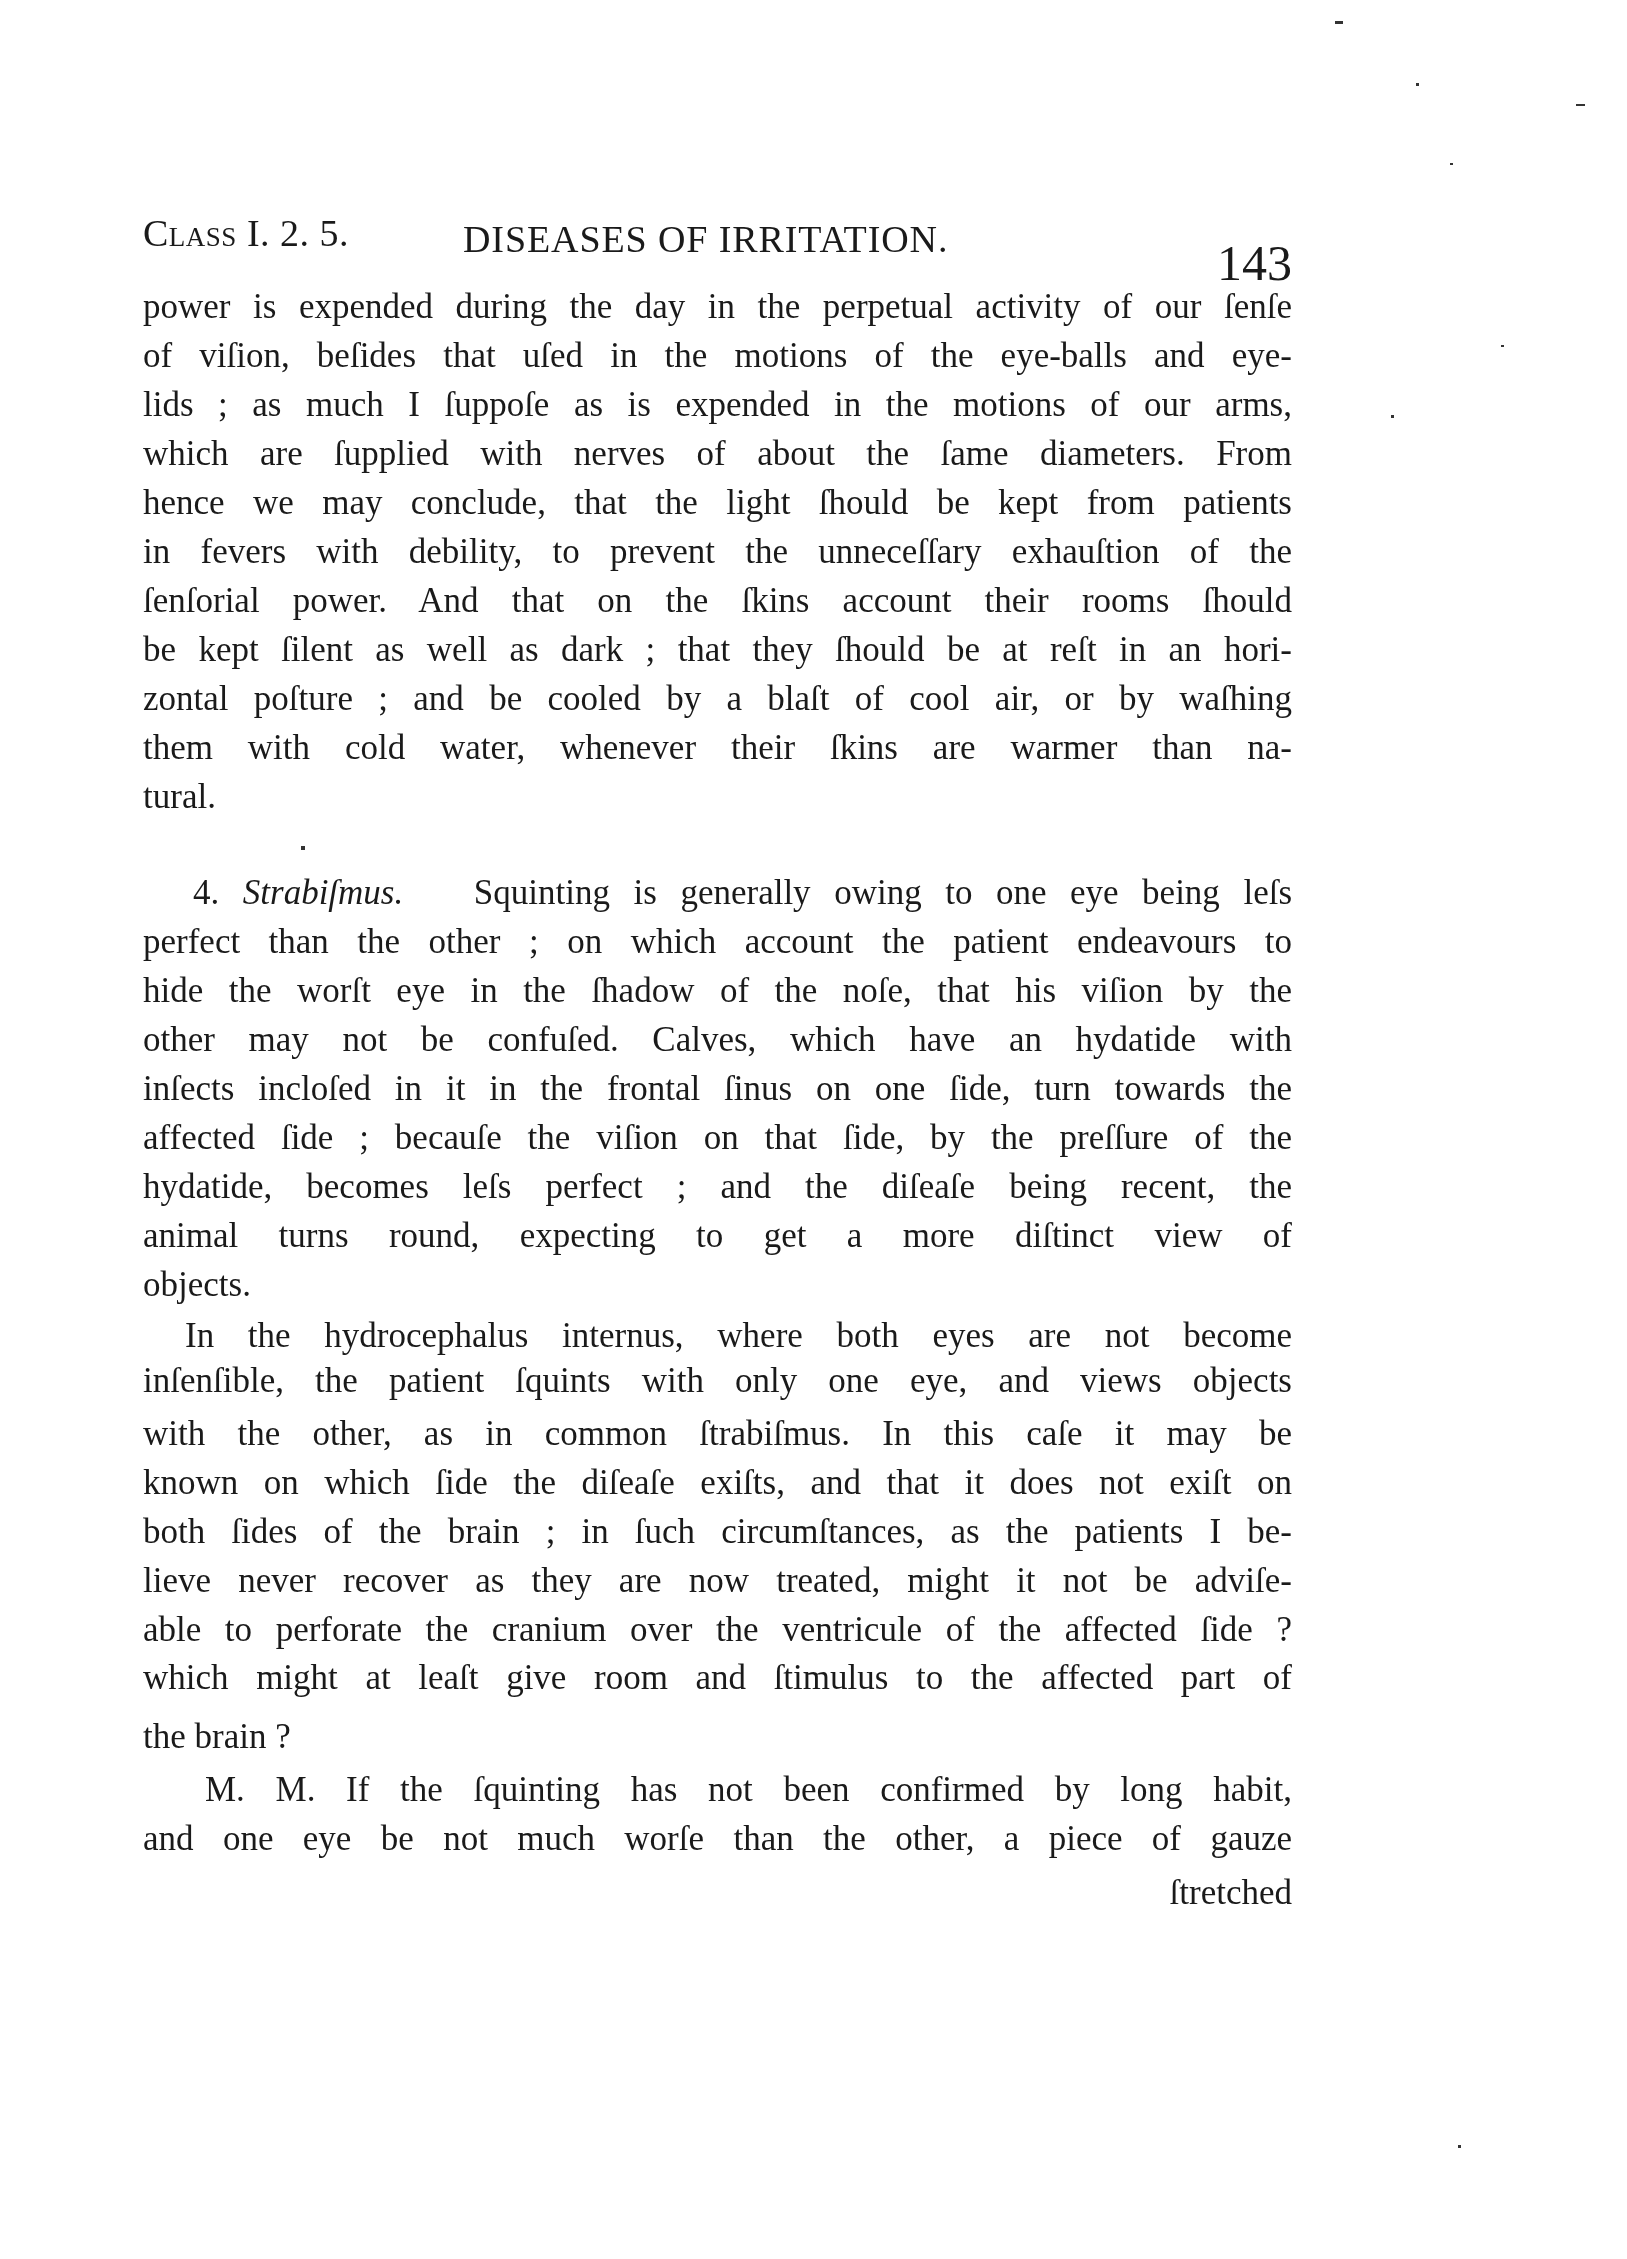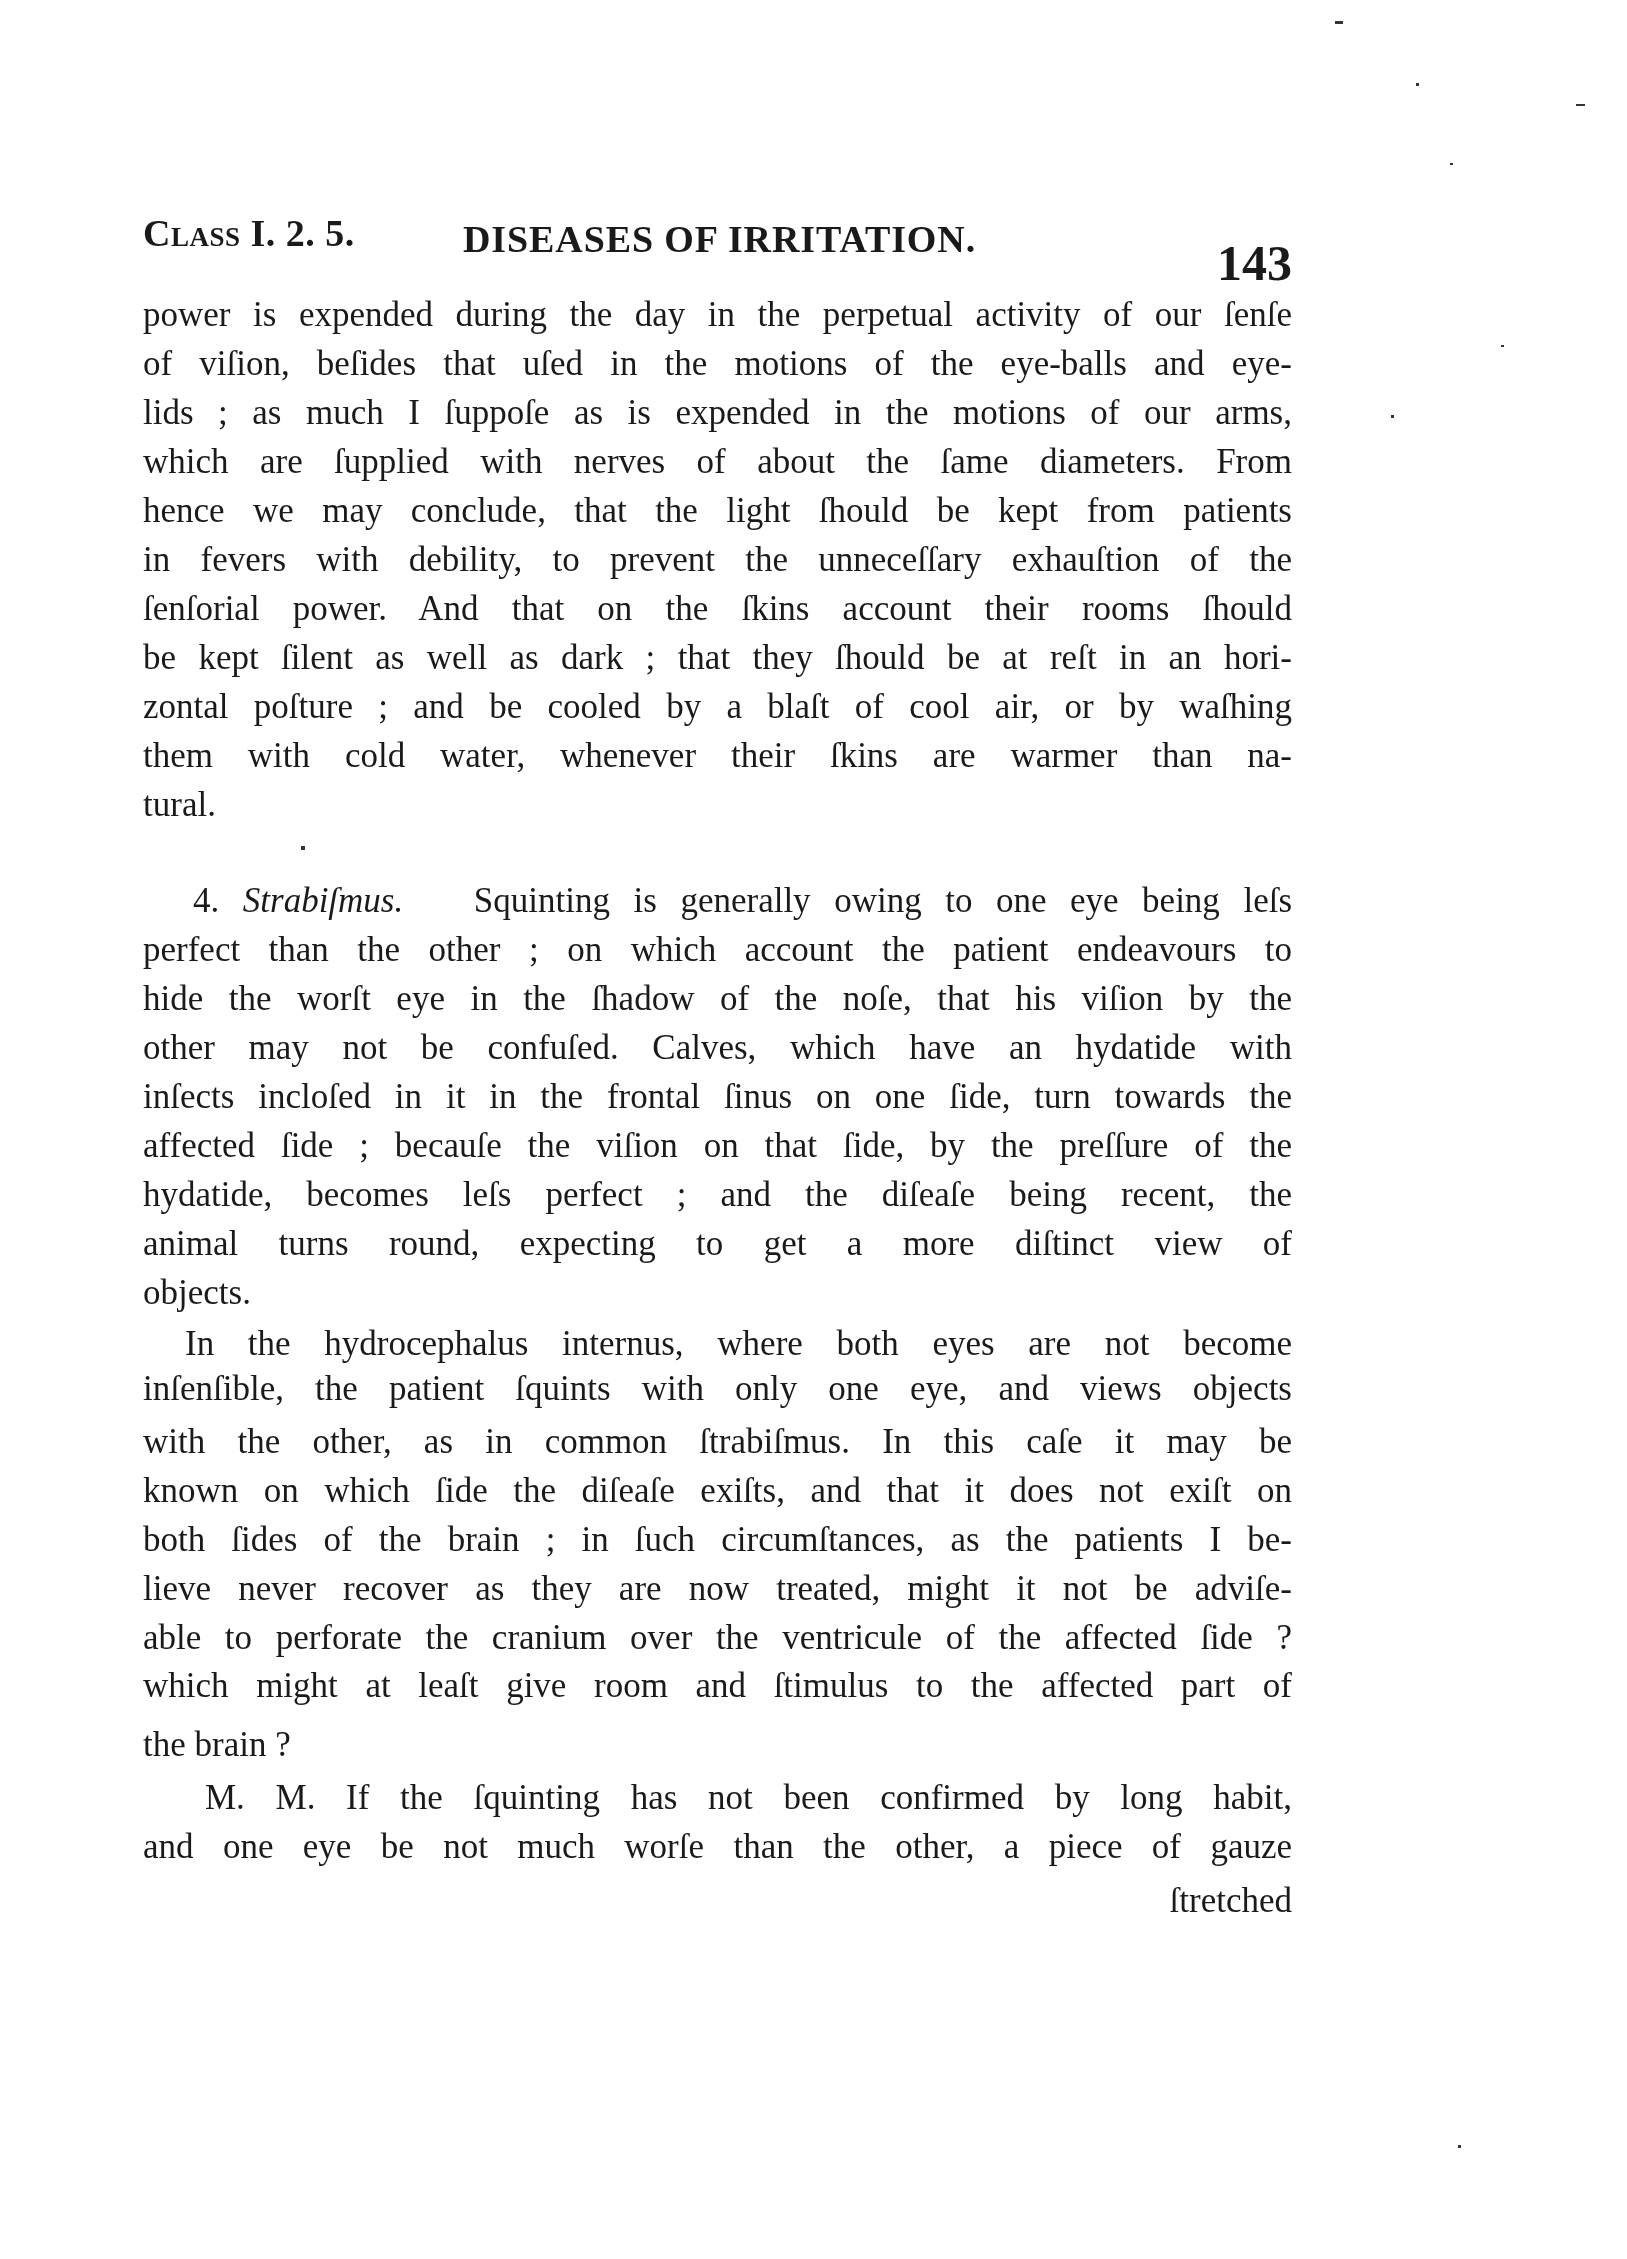--- a/index.html
+++ b/index.html
@@ -1,27 +1,27 @@
 <!DOCTYPE html>
 <html style="font-size:15px"><head>
 <meta charset="utf-8">
 <style>
   html, body { margin: 0; padding: 0; background: #ffffff; }
   body { width: 1627px; height: 2260px; position: relative; overflow: hidden;
          font-family: "DejaVu Serif", "Liberation Serif", serif; color: #1a1a1a; }
   .page { position: absolute; left: 0; top: 0; width: 1627px; height: 2260px; background: #fff; }
   .running-head { position: absolute; left: 143px; top: 209px; width: 1149px; height: 49px;
-                  font-family: "Liberation Serif", "DejaVu Serif", serif; font-size: 38px; line-height: 49px; font-weight: bold; }
+                  font-family: "Liberation Serif", "DejaVu Serif", serif; font-size: 38px; line-height: 49px; }
   .rh-class { position: absolute; left: 0; top: 0; letter-spacing: 0.5px; }
   .rh-class .sc { font-variant: small-caps; }
   .rh-title { position: absolute; left: 320px; top: 6px; letter-spacing: 0.9px; }
   .rh-page { position: absolute; right: 0; top: 19px; font-size: 50px; margin-top: 11px; }
   .line { position: absolute; left: 143px; width: 1149px; height: 49px;
           font-family: "Liberation Serif", "DejaVu Serif", serif; font-size: 35px; line-height: 49px;
-          white-space: nowrap; text-align: justify; text-align-last: justify; margin-top: 8px; }
+          white-space: nowrap; text-align: justify; text-align-last: justify; }
   .line.last { text-align-last: left; }
   .line.right { text-align: right; text-align-last: right; }
   .line.indent1 { left: 193px; width: 1099px; }
   .line.indent2 { left: 185px; width: 1107px; }
   .line.indent3 { left: 205px; width: 1087px; }
   .it { font-style: italic; }
   .speck { position: absolute; background: #333; }
 </style>
 </head>
 <body>

